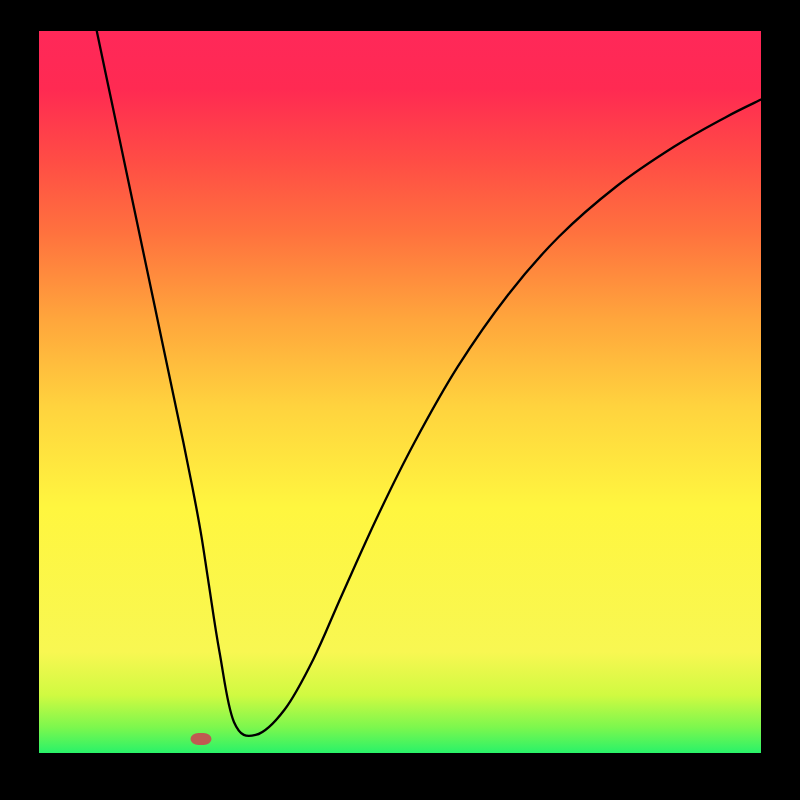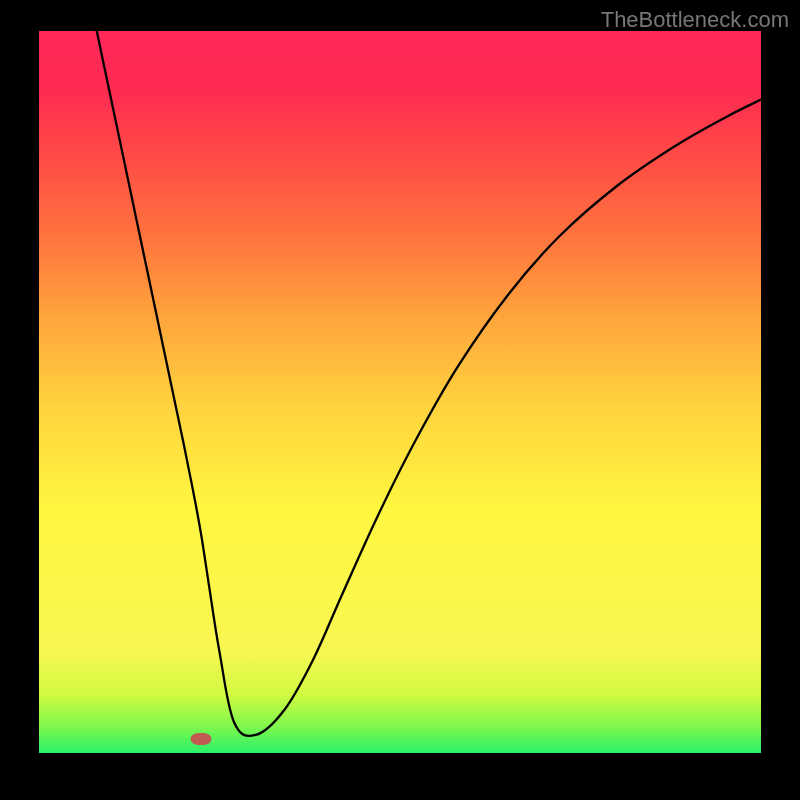--- a/index.html
+++ b/index.html
@@ -75,14 +75,13 @@
 </head>
 <body>
 
 <div class="frame">
   <div class="plot-area">
     <svg class="curve" viewBox="0 0 722 722" preserveAspectRatio="none">
       <path d="M 57.76 0.00 C 60.36 12.35, 67.00 43.90, 72.20 68.59 C 77.40 93.28, 81.44 112.49, 86.64 137.18 C 91.84 161.87, 95.88 181.08, 101.08 205.77 C 106.28 230.46, 110.32 249.67, 115.52 274.36 C 120.72 299.05, 124.76 318.26, 129.96 342.95 C 135.16 367.64, 139.85 389.45, 144.40 411.54 C 148.95 433.63, 151.98 448.80, 155.23 465.69 C 158.48 482.58, 159.85 489.80, 162.45 505.40 C 165.05 521.00, 166.42 531.54, 169.67 552.33 C 172.92 573.12, 175.95 595.97, 180.50 620.92 C 185.05 645.87, 188.44 676.01, 194.94 690.95 C 201.44 705.90, 207.50 706.16, 216.60 703.95 C 225.70 701.74, 235.08 692.33, 245.48 678.68 C 255.88 665.03, 263.96 648.93, 274.36 628.14 C 284.76 607.35, 291.54 589.15, 303.24 563.16 C 314.94 537.17, 326.34 511.03, 339.34 483.74 C 352.34 456.45, 361.14 438.18, 375.44 411.54 C 389.74 384.90, 401.87 362.37, 418.76 335.73 C 435.65 309.09, 451.11 286.92, 469.30 263.53 C 487.49 240.14, 500.35 225.26, 519.84 205.77 C 539.33 186.28, 556.81 171.48, 577.60 155.23 C 598.39 138.99, 615.87 127.87, 635.36 115.52 C 654.85 103.17, 670.30 95.09, 685.90 86.64 C 701.50 78.19, 715.50 71.84, 722.00 68.59"></path>
     </svg>
     <div class="marker" style="left: 162.45px; top: 707.56px;"></div>
   </div>
-  <div class="watermark">TheBottleneck.com</div>
 </div>
 
 </body></html>

